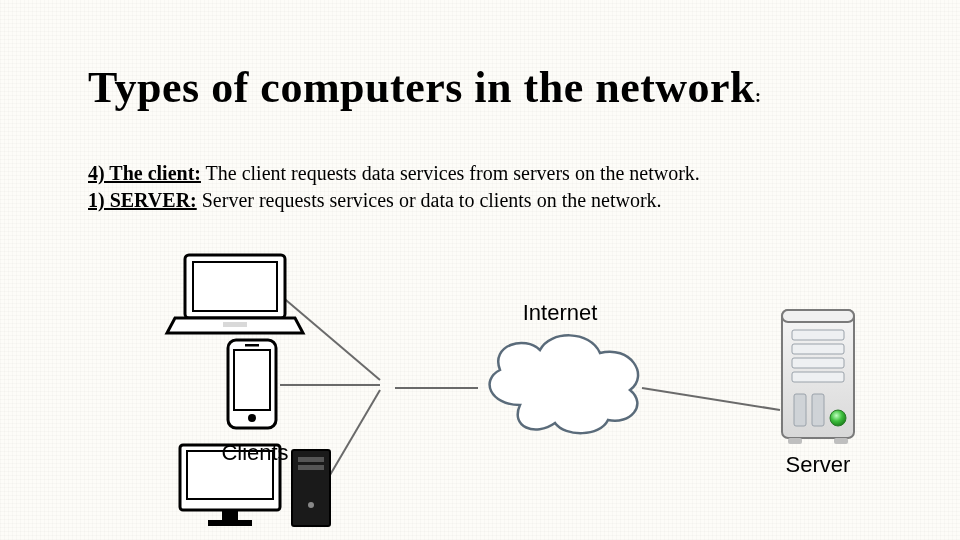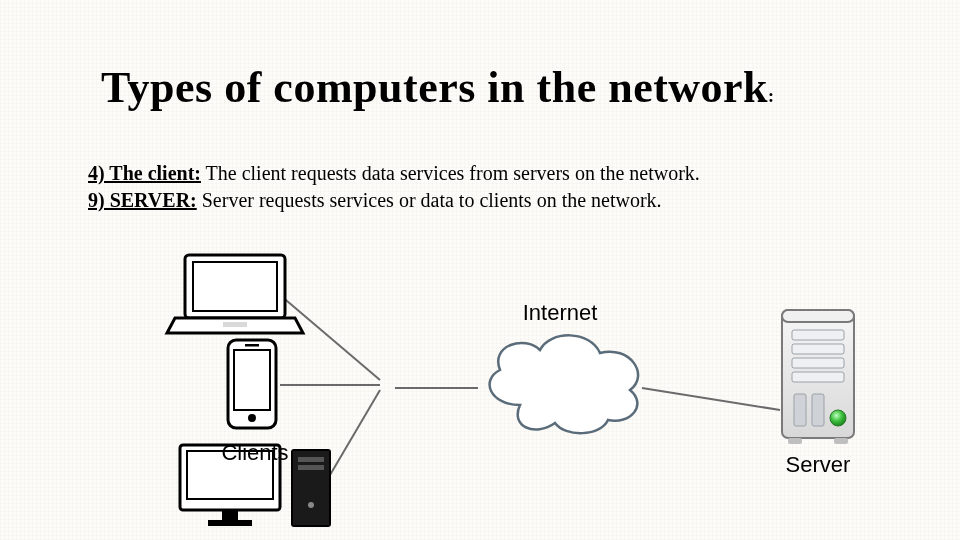--- a/index.html
+++ b/index.html
@@ -1,41 +1,41 @@
 <!DOCTYPE html>
 <html><head>
 <meta charset="utf-8">
 <style>
   html,body{margin:0;padding:0;width:960px;height:540px;background:#fdfcf8;font-family:Georgia,"Times New Roman",serif;color:#000;overflow:hidden}
   body{
     background-image:
       repeating-linear-gradient(0deg,rgba(0,0,0,0.02) 0 1px,transparent 1px 4px),
       repeating-linear-gradient(90deg,rgba(0,0,0,0.02) 0 1px,transparent 1px 4px);
   }
-  .title{position:absolute;left:101px;top:62px;font-size:44px;font-weight:700;letter-spacing:0.5px}
+  .title{position:absolute;left:88px;top:62px;font-size:44px;font-weight:700;letter-spacing:0.5px}
   .title .colon{font-size:18px;vertical-align:baseline}
   .body{position:absolute;left:88px;top:160px;font-size:20px;line-height:1.35;font-family:"Times New Roman",Georgia,serif}
   .body .lead{font-weight:700;text-decoration:underline}
   .diagram{position:absolute;left:150px;top:240px;width:760px;height:300px}
   .diagram svg{width:100%;height:100%}
   .lbl{font-family:Arial,Helvetica,sans-serif;font-size:22px;fill:#000}
 </style>
 </head>
 <body>
 
 <div class="title">
   <span>Types of computers in the network</span><span class="colon">:</span>
 </div>
 
 <div class="body">
   <div>
     <span class="lead">4) The client:</span><span> The client requests data services from servers on the network.</span>
   </div>
   <div>
-    <span class="lead">9) SERVER:</span><span> Server requests services or data to clients on the network.</span>
+    <span class="lead">1) SERVER:</span><span> Server requests services or data to clients on the network.</span>
   </div>
 </div>
 
 <div class="diagram">
 <svg viewBox="0 0 760 300">
   <defs>
     <linearGradient id="srvGrad" x1="0" y1="0" x2="0" y2="1">
       <stop offset="0" stop-color="#f6f6f6"></stop>
           <stop offset="1" stop-color="#d8d8d8"></stop>
     </linearGradient>

